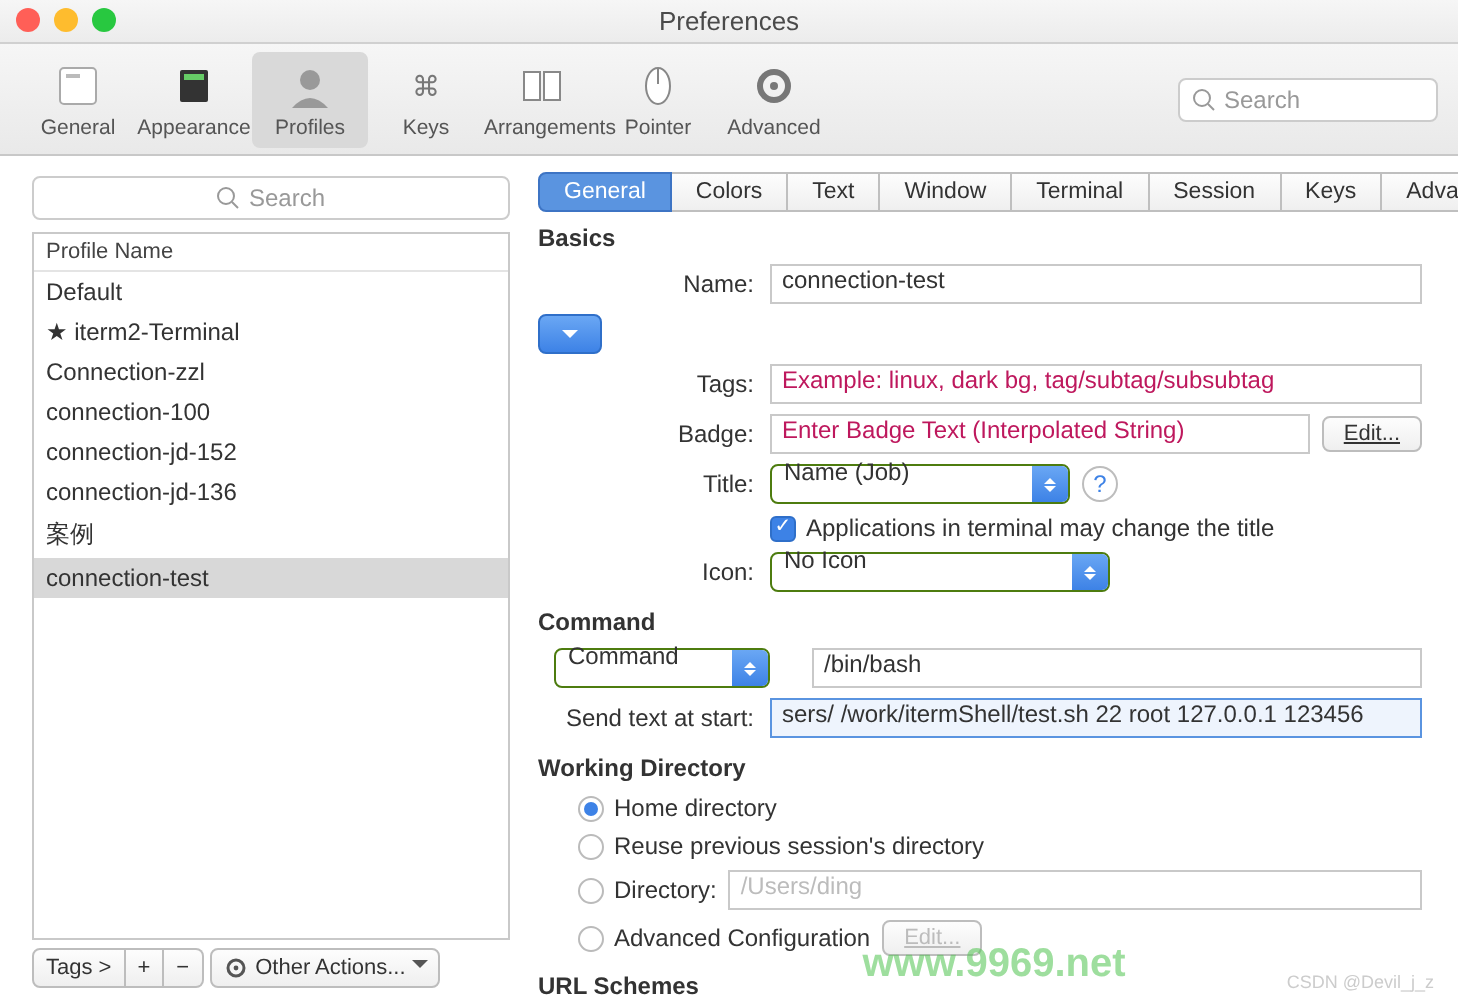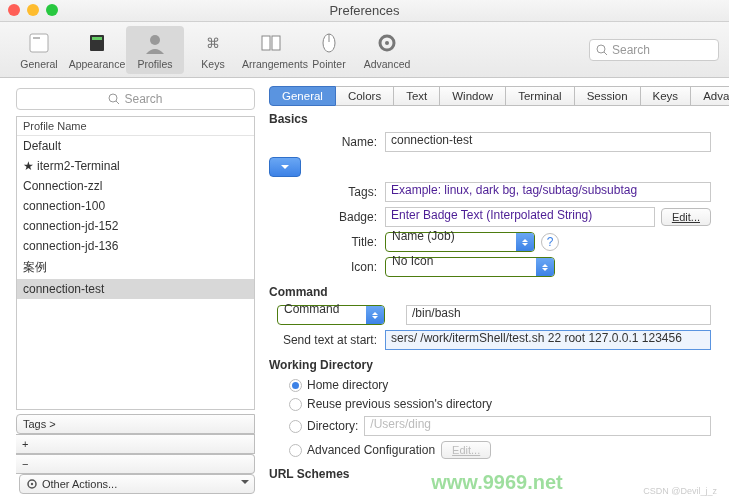--- a/index.html
+++ b/index.html
@@ -16,36 +16,36 @@
 .ticon { height:26px; display:flex; align-items:center; justify-content:center; margin-bottom:2px; }
 .searchbox { margin-left:auto; width:130px; height:22px; border:1px solid #ccc; border-radius:4px; background:#fff; display:flex; align-items:center; padding:0 6px; color:#999; font-size:12px; }
 .searchbox svg { margin-right:4px; flex-shrink:0; }
 .content { display:flex; height: calc(500px - 78px); }
 .leftpane { width:265px; padding:10px 10px 6px 16px; display:flex; flex-direction:column; }
 .lsearch { height:22px; border:1px solid #ccc; border-radius:4px; display:flex; align-items:center; justify-content:center; color:#999; font-size:12px; background:#fff; }
 .plist { flex:1; border:1px solid #c9c9c9; margin-top:6px; background:#fff; overflow:hidden; }
 .phead { font-size:11px; padding:3px 6px; color:#444; background:#fff; border-bottom:1px solid #e4e4e4; }
 .prow { font-size:12px; padding:3px 6px; }
 .prow.sel { background:#d8d8d8; }
-.bottombar { margin-top:4px; display:flex; gap:0;flex-direction:column; }
+.bottombar { margin-top:4px; display:flex; align-items:center; gap:0; }
 .minibtn { height:20px; border:1px solid #bdbdbd; background:linear-gradient(#fdfdfd,#efefef); font-size:11px; padding:0 6px; display:inline-flex; align-items:center; }
 .minibtn:first-child{border-radius:4px 0 0 4px;}
 .combo { height:20px; border:1px solid #bdbdbd; border-radius:4px; background:linear-gradient(#fdfdfd,#efefef); font-size:11px; padding:0 16px 0 6px; display:inline-flex; align-items:center; position:relative; margin-left:3px;}
 .combo::after{content:"";position:absolute;right:5px;top:50%;transform:translateY(-50%);border:4px solid transparent;border-top-color:#555;}
 .rightpane { flex:1; padding:8px 18px 0 4px; overflow:auto; position:relative; }
 .tabs { display:flex; height:20px; margin-bottom:6px; }
 .tab { flex:0 0 auto; padding:0 12px; border:1px solid #bfbfbf; border-left:none; background:linear-gradient(#fdfdfd,#efefef); font-size:11.5px; display:flex; align-items:center; }
 .tab:first-child{border-left:1px solid #bfbfbf; border-radius:4px 0 0 4px;}
 .tab:last-child{border-radius:0 4px 4px 0;}
 .tab.active{ background:#5a94e0; color:#fff; border-color:#3d74c4; }
 .section { font-weight:bold; font-size:12px; margin:4px 0 6px 0; }
 .formrow { display:flex; align-items:center; margin-bottom:5px; }
 .flabel { width:116px; text-align:right; padding-right:8px; font-size:12px; color:#333; }
 .finput { flex:1; height:20px; border:1px solid #c9c9c9; background:#fff; padding:0 5px; font-size:12px; }
-.finput.placeholder { color:#4c1d95; }
+.finput.placeholder { color:#be185d; }
 .bluebtn { width:32px; height:20px; background:linear-gradient(#6aa7f4,#3d82e6); border:1px solid #2f6fc9; border-radius:4px; display:flex; align-items:center; justify-content:center; position:relative; }
 .bluebtn::after{content:"";border:4px solid transparent;border-top-color:#fff; margin-top:4px;}
 .select { height:20px; border:1px solid #4d7c0f; border-radius:4px; padding:0 22px 12px 6px; font-size:12px; display:inline-flex; align-items:center; position:relative; background:#fff; }
 .select .arrows{ position:absolute; right:0; top:0; bottom:0; width:18px; background:linear-gradient(#6aa7f4,#3d82e6); border-radius:0 3px 3px 0; display:flex; flex-direction:column; align-items:center; justify-content:center; }
 .select .arrows::before{content:"";border:3px solid transparent;border-bottom-color:#fff;margin-bottom:1px;}
 .select .arrows::after{content:"";border:3px solid transparent;border-top-color:#fff;}
 .chk { width:13px; height:13px; border:1px solid #bbb; border-radius:3px; margin-right:5px; display:inline-flex; align-items:center; justify-content:center; background:#fff; flex-shrink:0;}
 .chk.checked{ background:#3d82e6; border-color:#2f6fc9; }
 .chk.checked::after{content:"✓"; color:#fff; font-size:10px; line-height:1;}
 .radio { width:13px; height:13px; border:1px solid #bbb; border-radius:50%; margin-right:5px; display:inline-flex; align-items:center; justify-content:center; background:#fff; flex-shrink:0;}
@@ -193,20 +193,25 @@
 
     <div class="formrow">
         <div class="flabel">Title:</div>
       <div class="select" style="width:150px">
           <span>Name (Job)</span>
           <div class="arrows"></div>
         </div>
       <div class="helpbtn">?</div>
       </div>
 
+    <div class="formrow">
+        <div class="flabel"></div>
+      <span class="chk checked"></span>
+      <span>Applications in terminal may change the title</span>
+      </div>
 
     <div class="formrow">
         <div class="flabel">Icon:</div>
       <div class="select" style="width:170px">
           <span>No Icon</span>
           <div class="arrows"></div>
         </div>
       </div>
 
     <div class="section" style="margin-top:8px">Command</div>

